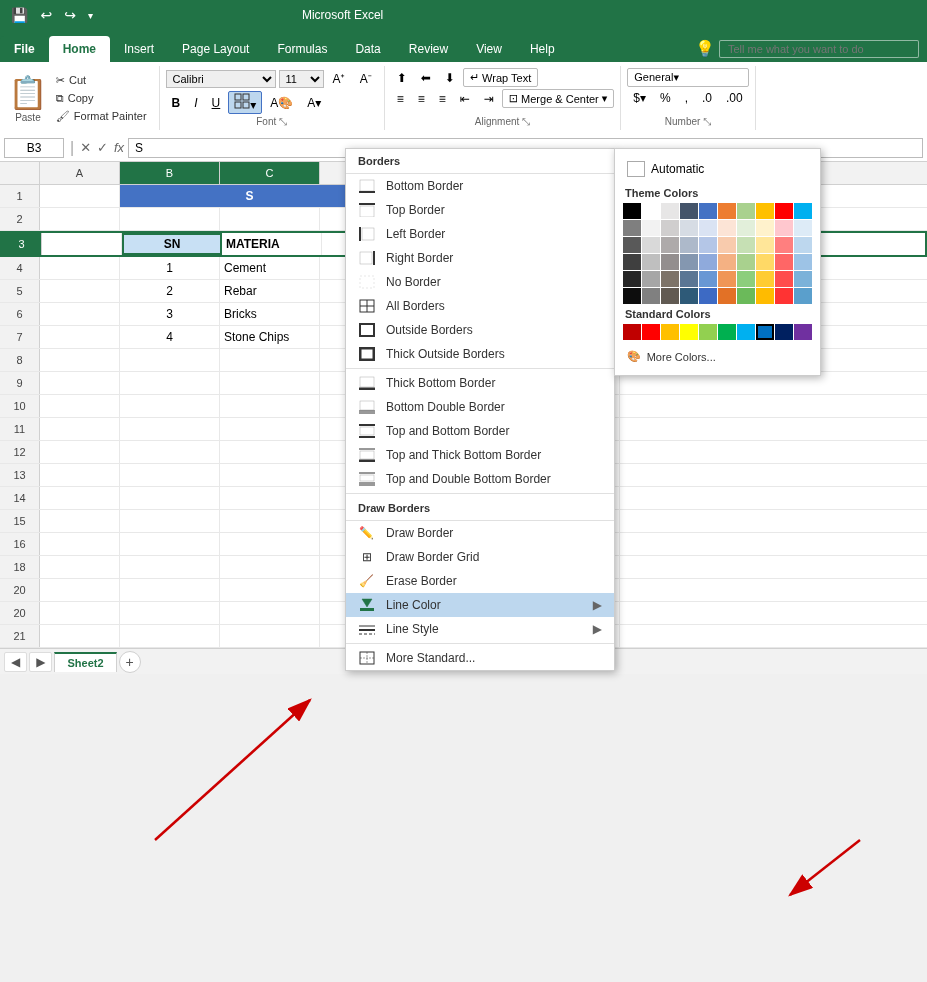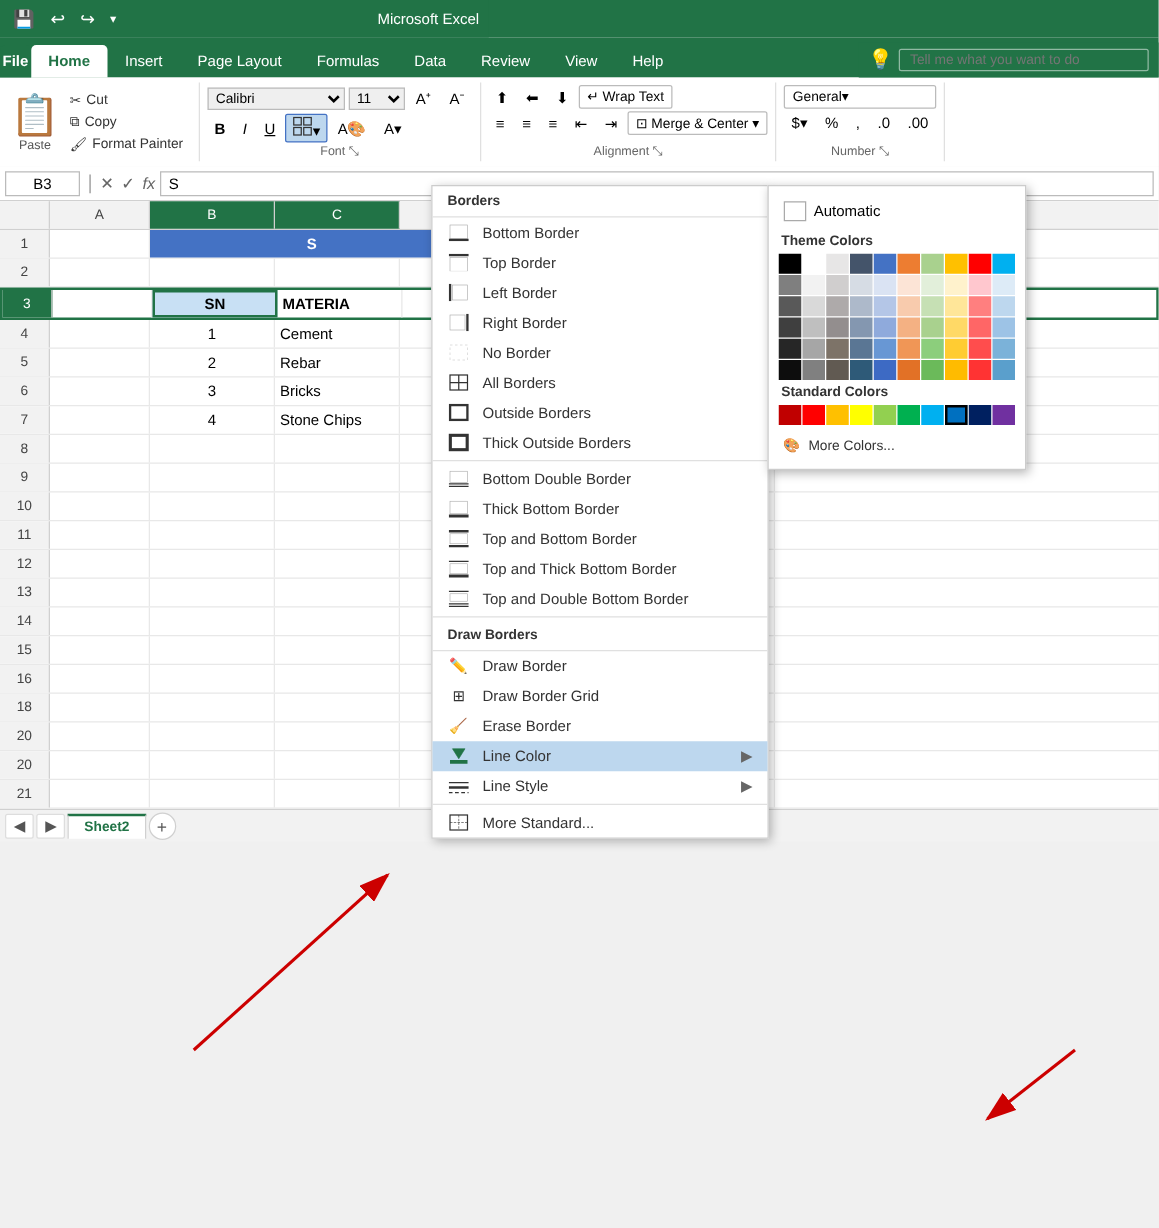--- a/index.html
+++ b/index.html
@@ -339,21 +339,20 @@
       border: 1px solid #bbb;
       border-radius: 2px;
       cursor: pointer;
       font-size: 11px;
       background: white;
     }
 
     
     .number-format {
       display: flex;
-      align-items: center;
       padding: 2px 6px;
       border: 1px solid #bbb;
       border-radius: 2px;
       font-size: 11px;
       background: white;
     }
 
     .ribbon-main-area {
       display: flex;
       background: white;
@@ -439,21 +438,21 @@
   <div class="quick-access">
     <span class="qa-btn">💾</span>
     <span class="qa-btn">↩</span>
     <span class="qa-btn">↪</span>
     <span class="qa-btn" style="font-size:10px;">▾</span>
     <span style="margin-left: 200px; color:white; font-size:12px;">Microsoft Excel</span>
   </div>
 </div>
 
 <div class="tab-bar">
-  <div class="tab-item active" style="background:#217346; color:white; padding: 6px 2px;">File</div>
+  <div class="tab-item active" style="background:#217346; color:white; padding: 6px 14px;">File</div>
   <div class="tab-item active" style="background:white; color:#217346; font-weight:bold;">Home</div>
   <div class="tab-item">Insert</div>
   <div class="tab-item">Page Layout</div>
   <div class="tab-item">Formulas</div>
   <div class="tab-item">Data</div>
   <div class="tab-item">Review</div>
   <div class="tab-item">View</div>
   <div class="tab-item">Help</div>
   <div style="flex:1; background:#217346;"></div>
   <div style="display:flex; align-items:center; background:#217346; padding:4px 8px;">
@@ -863,35 +862,35 @@
       <svg width="16" height="14" viewBox="0 0 16 14">
           <rect x="1" y="1" width="14" height="12" fill="none" stroke="#333" stroke-width="3"></rect>
         </svg>
     </div>
     <span>Thick Outside Borders</span>
   </div>
   <div class="menu-separator"></div>
   <div class="menu-item">
     <div class="menu-item-icon">
       <svg width="16" height="14" viewBox="0 0 16 14">
+          <rect x="1" y="1" width="14" height="10" fill="none" stroke="#aaa" stroke-width="0.5"></rect>
+          <line x1="0" y1="13" x2="16" y2="13" stroke="#333" stroke-width="3"></line>
+        </svg>
+    </div>
+    <span>Thick Bottom Border</span>
+  </div>
+  <div class="menu-item">
+    <div class="menu-item-icon">
+      <svg width="16" height="14" viewBox="0 0 16 14">
           <rect x="1" y="1" width="14" height="9" fill="none" stroke="#aaa" stroke-width="0.5"></rect>
           <line x1="0" y1="11" x2="16" y2="11" stroke="#333" stroke-width="1"></line>
           <line x1="0" y1="13" x2="16" y2="13" stroke="#333" stroke-width="1"></line>
         </svg>
     </div>
     <span>Bottom Double Border</span>
-  </div>
-  <div class="menu-item">
-    <div class="menu-item-icon">
-      <svg width="16" height="14" viewBox="0 0 16 14">
-          <rect x="1" y="1" width="14" height="10" fill="none" stroke="#aaa" stroke-width="0.5"></rect>
-          <line x1="0" y1="13" x2="16" y2="13" stroke="#333" stroke-width="3"></line>
-        </svg>
-    </div>
-    <span>Thick Bottom Border</span>
   </div>
   <div class="menu-item">
     <div class="menu-item-icon">
       <svg width="16" height="14" viewBox="0 0 16 14">
           <rect x="1" y="3" width="14" height="8" fill="none" stroke="#aaa" stroke-width="0.5"></rect>
           <line x1="0" y1="1" x2="16" y2="1" stroke="#333" stroke-width="2"></line>
           <line x1="0" y1="13" x2="16" y2="13" stroke="#333" stroke-width="2"></line>
         </svg>
     </div>
     <span>Top and Bottom Border</span>

